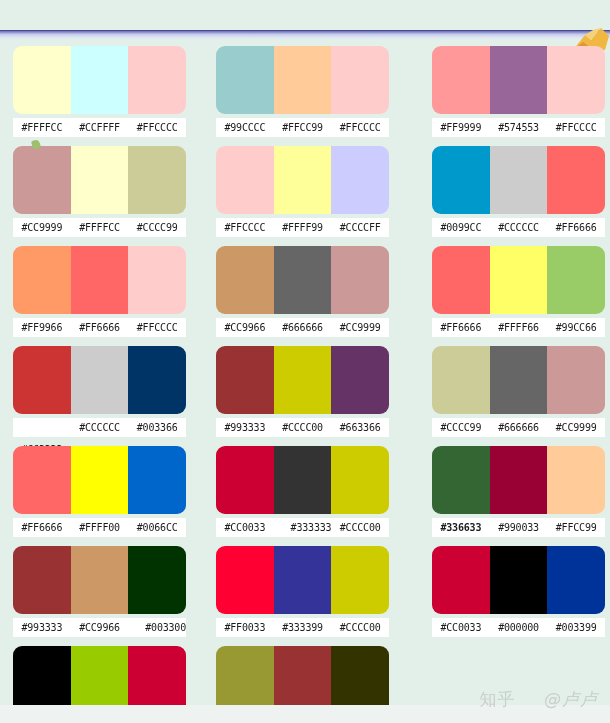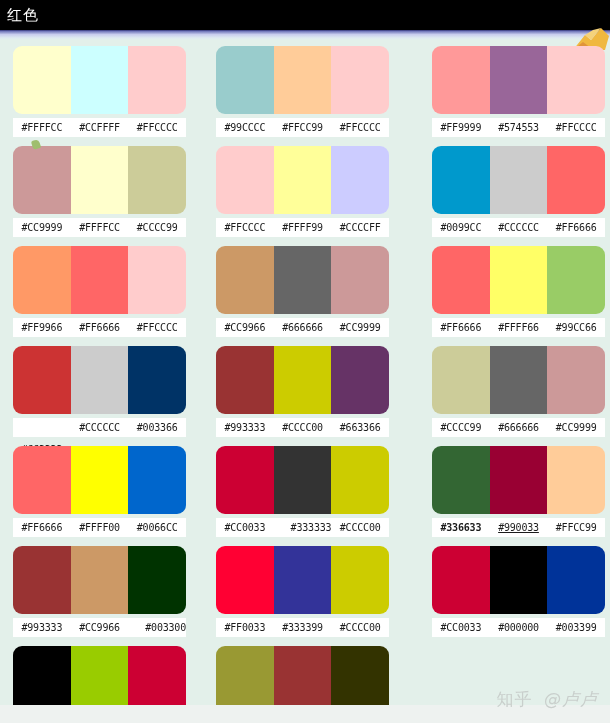--- a/index.html
+++ b/index.html
@@ -106,35 +106,32 @@
   .watermark {
     position:absolute;
     right:12px; bottom:12px;
     font-family:"DejaVu Sans", sans-serif;
     font-size:17px;
     color:#c9cfcc;
     letter-spacing:1px;
     user-select:none;
     white-space:nowrap;
   }
-  .wm-at { margin-left:5px; font-style:italic; }
+  .wm-at { margin-left:22px; font-style:italic; }
   .bottomstrip {
     position:absolute; left:0; bottom:0;
     width:610px; height:18px;
     background:#eef2f0;
   }
 </style>
 </head>
 <body>
 
 <div id="page" style="background: rgb(227, 240, 234);">
 
-  <div class="titlebar" style="background: rgb(0, 0, 0);">
-    <span class="titlebar-text" style="color: rgb(255, 255, 255);">红色</span>
-  </div>
 
   <div class="gradient-band"></div>
 
   <svg class="leaf" viewBox="0 0 39 26">
     <path d="M2 24 L14 9 L20 14 L30 2 L38 10 L34 24 Z" fill="#F0B840"></path>
     <path d="M14 9 L22 4 L30 2 L20 14 Z" fill="#F5D27A"></path>
     <path d="M2 24 L12 16 L20 22 Z" fill="#E0943A"></path>
   </svg>
 
   <div class="stem"></div>
@@ -318,21 +315,21 @@
           </div>
         </div>
         <div class="group c2">
           <div class="swatches">
             <div class="swatch" title="#336633" style="background: rgb(51, 102, 51);"></div>
             <div class="swatch" title="#990033" style="background: rgb(153, 0, 51);"></div>
             <div class="swatch" title="#FFCC99" style="background: rgb(255, 204, 153);"></div>
           </div>
           <div class="labels" style="background: rgb(255, 255, 255);">
             <div class="label" style="color: rgb(27, 27, 27); font-weight: bold;">#336633</div>
-            <div class="label" style="color: rgb(27, 27, 27); text-decoration: underline;">#990033</div>
+            <div class="label" style="color: rgb(27, 27, 27);">#990033</div>
             <div class="label" style="color: rgb(27, 27, 27);">#FFCC99</div>
           </div>
         </div>
       </div>
       <div class="row">
         <div class="group c0">
           <div class="swatches">
             <div class="swatch" title="#993333" style="background: rgb(153, 51, 51);"></div>
             <div class="swatch" title="#CC9966" style="background: rgb(204, 153, 102);"></div>
             <div class="swatch" title="#003300" style="background: rgb(0, 51, 0);"></div>

